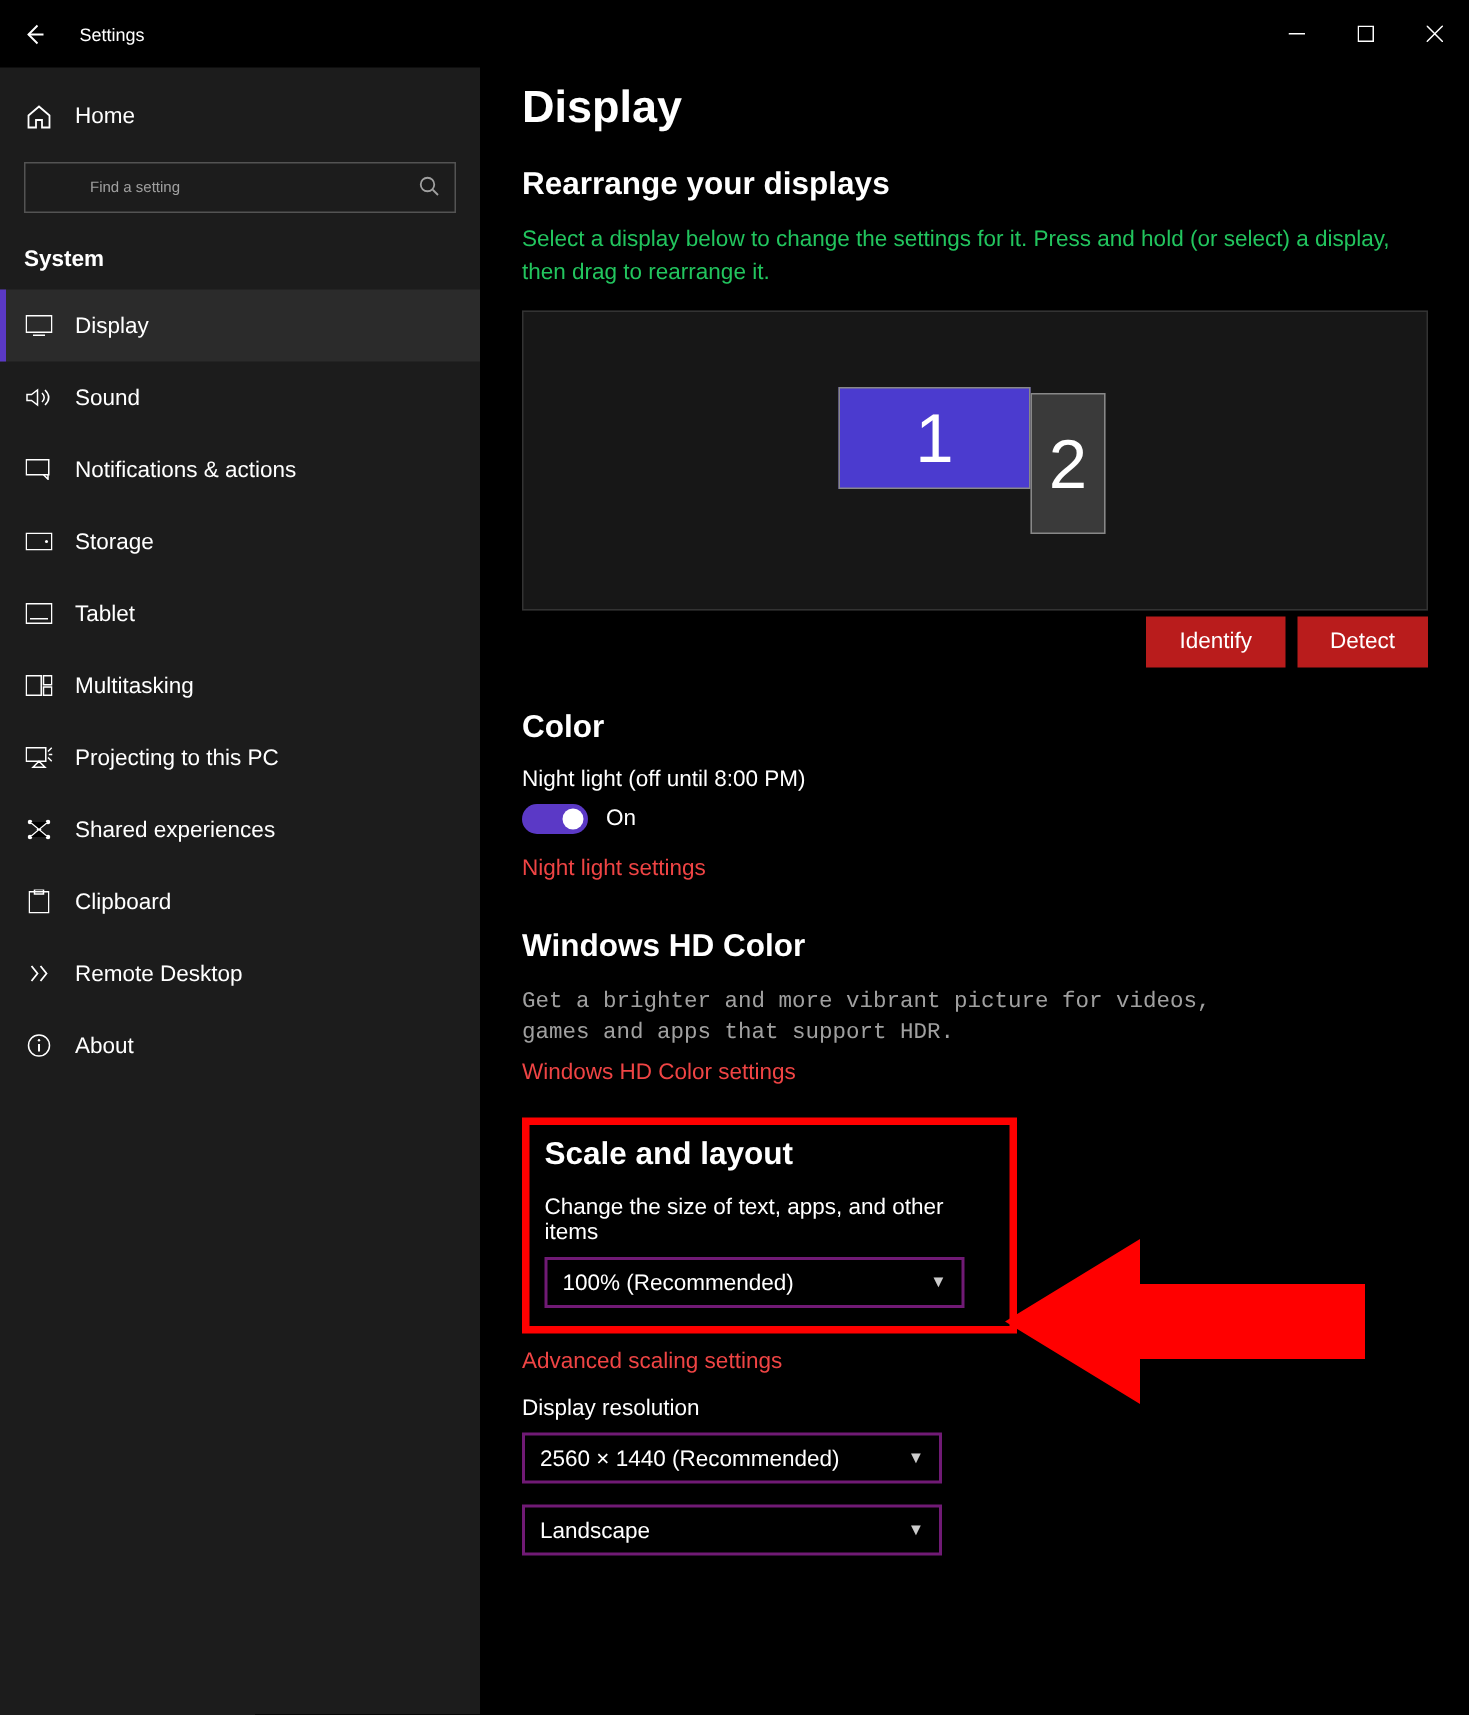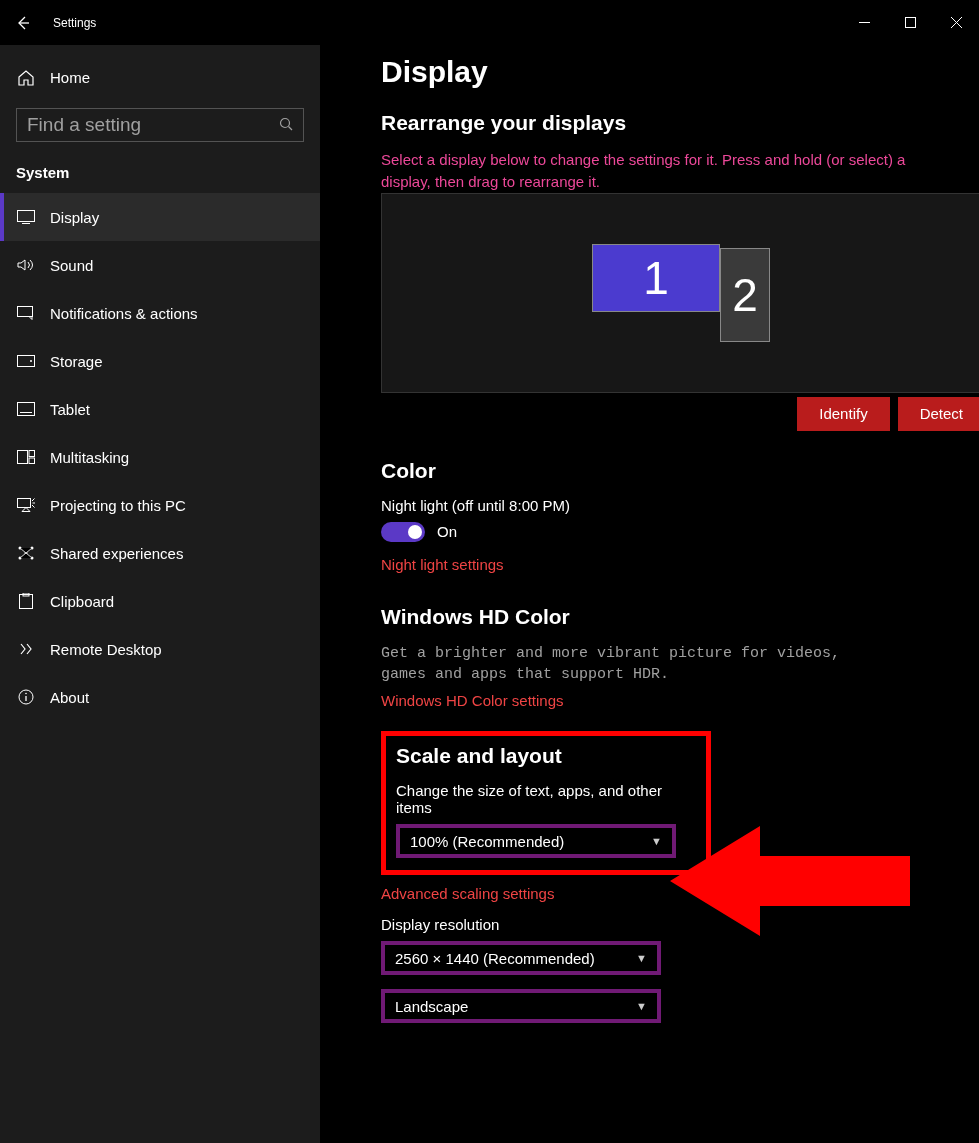--- a/index.html
+++ b/index.html
@@ -24,21 +24,21 @@
 }
 .titlebar .title { font-size:12px; margin-left:8px; }
 .titlebar .spacer { flex:1; }
 .titlebar .winbtn {
   width:46px; height:30px;
   display:flex; align-items:center; justify-content:center;
   cursor:pointer;
 }
 .titlebar svg { display:block; }
 
-.app { display:flex; height:calc(100% - 45px);gap:33px; }
+.app { display:flex; height:calc(100% - 45px); }
 .sidebar {
   width:320px; background:#1c1c1c;
   padding:10px 0 0 0;
   display:flex; flex-direction:column;
 }
 .home {
   display:flex; align-items:center;
   height:45px; padding:0 16px;
   cursor:pointer;
 }
@@ -48,21 +48,21 @@
 .searchwrap { padding:8px 16px 16px 16px; }
 .searchbox {
   border:1px solid #535353;
   height:34px;
   display:flex; align-items:center;
   padding:0 10px;
   background:transparent;
 }
 .searchbox input {
   flex:1; background:transparent; border:none; outline:none;
-  color:#fff; font-size:19px;
+  color:#fff; font-size:10px;margin-left:33px;
 }
 .searchbox input::placeholder { color:#a0a0a0; }
 .searchbox .sicon { color:#a0a0a0; font-size:14px; }
 
 .section-label {
   padding:6px 16px 12px 16px;
   font-weight:600;
   font-size:15px;
 }
 
@@ -83,21 +83,21 @@
 
 
 .main {
   flex:1; background:#000;
   padding:10px 28px 0 28px;
   overflow:hidden;
   position:relative;
 }
 .main h1 { font-size:30px; font-weight:600; margin-bottom:22px; margin-top:0px; }
 .main h2 { font-size:21px; font-weight:600; margin-bottom:14px; margin-top:6px; }
-.main p.desc { color:#ec4899; font-size:15px; line-height:1.45; max-width:610px; }
+.main p.desc { color:#22c55e; font-size:15px; line-height:1.45; margin-bottom:14px; max-width:610px; }
 .main p.muted { color:#a0a0a0; font-size:15px; line-height:1.45; margin-bottom:6px; max-width:500px;font-family:Liberation Mono, monospace; }
 
 .display-arrange {
   border:1px solid #333; background:#171717;
   height:200px; width:604px;
   position:relative;
   margin-bottom:4px;
 }
 .monitor {
   position:absolute; border:1px solid #888;
@@ -123,21 +123,21 @@
   background:#5b39c6; position:relative; cursor:pointer;
 }
 .toggle::after {
   content:""; position:absolute; right:3px; top:3px;
   width:14px; height:14px; border-radius:50%; background:#fff;
 }
 .link { color:#ef4444; font-size:15px; cursor:pointer; margin-bottom:22px; display:inline-block; }
 
 .dropdown {
   width:280px; height:34px;
-  border:4px solid #701a75;
+  border:2px solid #701a75;
   background:transparent;
   display:flex; align-items:center; justify-content:space-between;
   padding:0 10px;
   cursor:pointer;
   font-size:15px;
   margin-bottom:14px;
 }
 .dropdown .chev { font-size:11px; color:#ccc; }
 
 .highlight-box {

